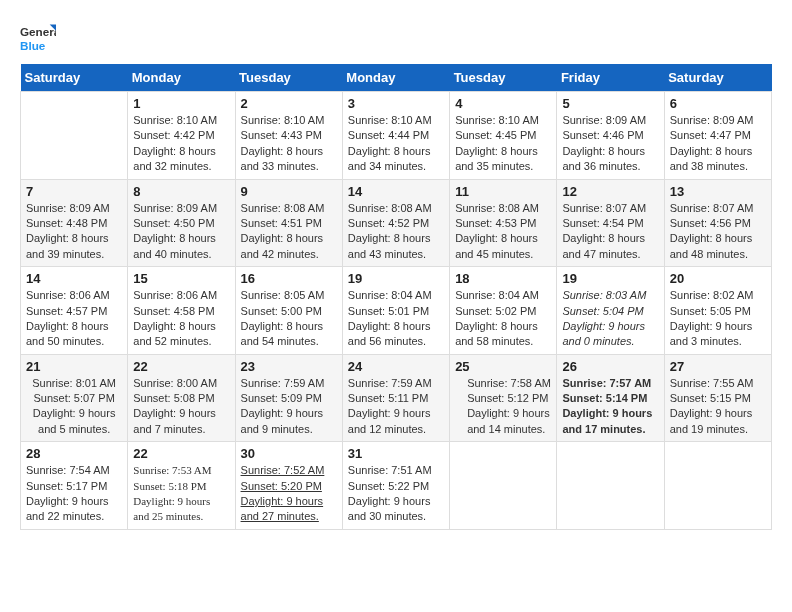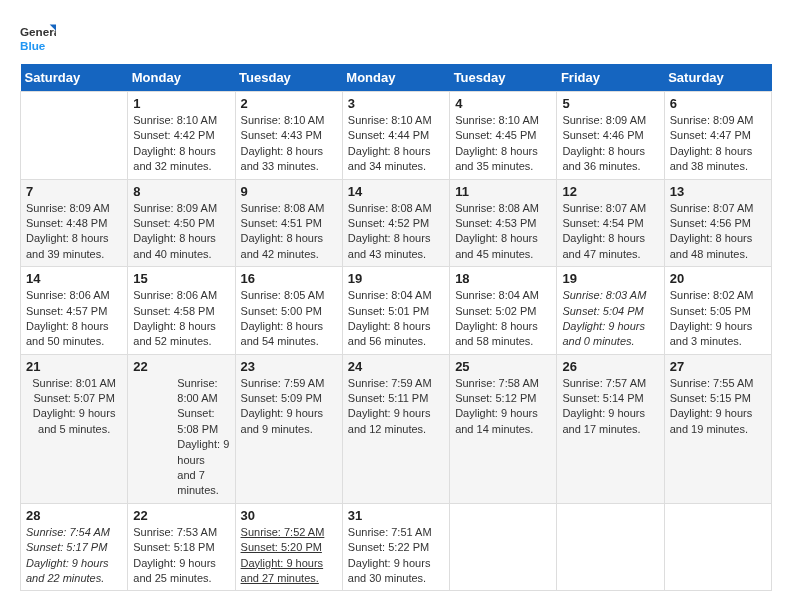--- a/index.html
+++ b/index.html
@@ -262,72 +262,72 @@
       <tr>
         <td>
           <span class="day-num">21</span>
           <div class="day-detail" style="white-space: pre-line; text-align: center;">Sunrise: 8:01 AM
 Sunset: 5:07 PM
 Daylight: 9 hours
 and 5 minutes.</div>
         </td>
         <td>
           <span class="day-num">22</span>
-          <div class="day-detail" style="white-space: pre-line; margin-left: 44px;">Sunrise: 8:00 AM
+          <div class="day-detail" style="white-space: pre-line;">Sunrise: 8:00 AM
 Sunset: 5:08 PM
 Daylight: 9 hours
 and 7 minutes.</div>
         </td>
         <td>
           <span class="day-num">23</span>
           <div class="day-detail" style="white-space: pre-line;">Sunrise: 7:59 AM
 Sunset: 5:09 PM
 Daylight: 9 hours
 and 9 minutes.</div>
         </td>
         <td>
           <span class="day-num">24</span>
           <div class="day-detail" style="white-space: pre-line;">Sunrise: 7:59 AM
 Sunset: 5:11 PM
 Daylight: 9 hours
 and 12 minutes.</div>
         </td>
         <td>
           <span class="day-num">25</span>
-          <div class="day-detail" style="white-space: pre-line;">Sunrise: 7:58 AM
+          <div class="day-detail" style="white-space: pre-line; margin-left: 12px;">Sunrise: 7:58 AM
 Sunset: 5:12 PM
 Daylight: 9 hours
 and 14 minutes.</div>
         </td>
         <td>
           <span class="day-num">26</span>
-          <div class="day-detail" style="white-space: pre-line;">Sunrise: 7:57 AM
+          <div class="day-detail" style="white-space: pre-line; font-weight: bold;">Sunrise: 7:57 AM
 Sunset: 5:14 PM
 Daylight: 9 hours
 and 17 minutes.</div>
         </td>
         <td>
           <span class="day-num">27</span>
           <div class="day-detail" style="white-space: pre-line;">Sunrise: 7:55 AM
 Sunset: 5:15 PM
 Daylight: 9 hours
 and 19 minutes.</div>
         </td>
       </tr>
       <tr>
         <td>
           <span class="day-num">28</span>
-          <div class="day-detail" style="white-space: pre-line; font-style: italic;">Sunrise: 7:54 AM
+          <div class="day-detail" style="white-space: pre-line;">Sunrise: 7:54 AM
 Sunset: 5:17 PM
 Daylight: 9 hours
 and 22 minutes.</div>
         </td>
         <td>
           <span class="day-num">22</span>
-          <div class="day-detail" style="white-space: pre-line;">Sunrise: 7:53 AM
+          <div class="day-detail" style="white-space: pre-line; font-family: Liberation Serif, serif;">Sunrise: 7:53 AM
 Sunset: 5:18 PM
 Daylight: 9 hours
 and 25 minutes.</div>
         </td>
         <td>
           <span class="day-num">30</span>
           <div class="day-detail" style="white-space: pre-line; text-decoration: underline;">Sunrise: 7:52 AM
 Sunset: 5:20 PM
 Daylight: 9 hours
 and 27 minutes.</div>

